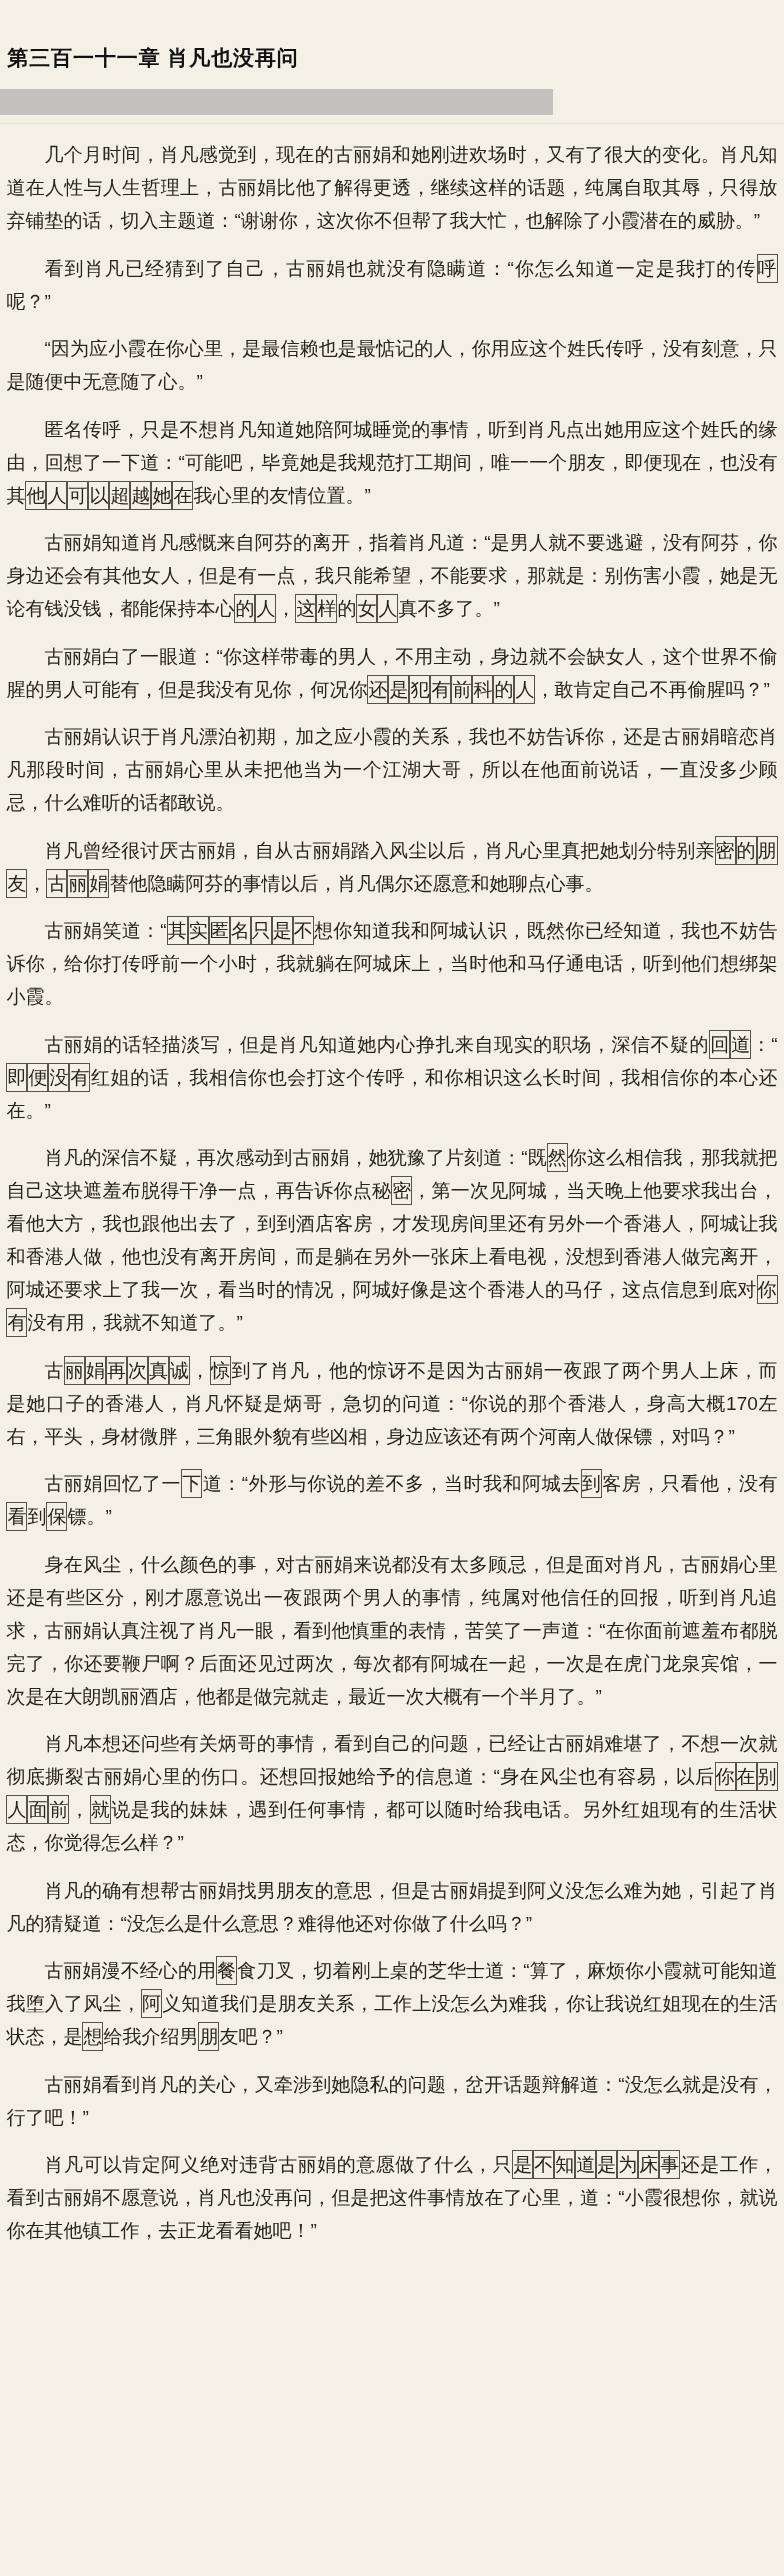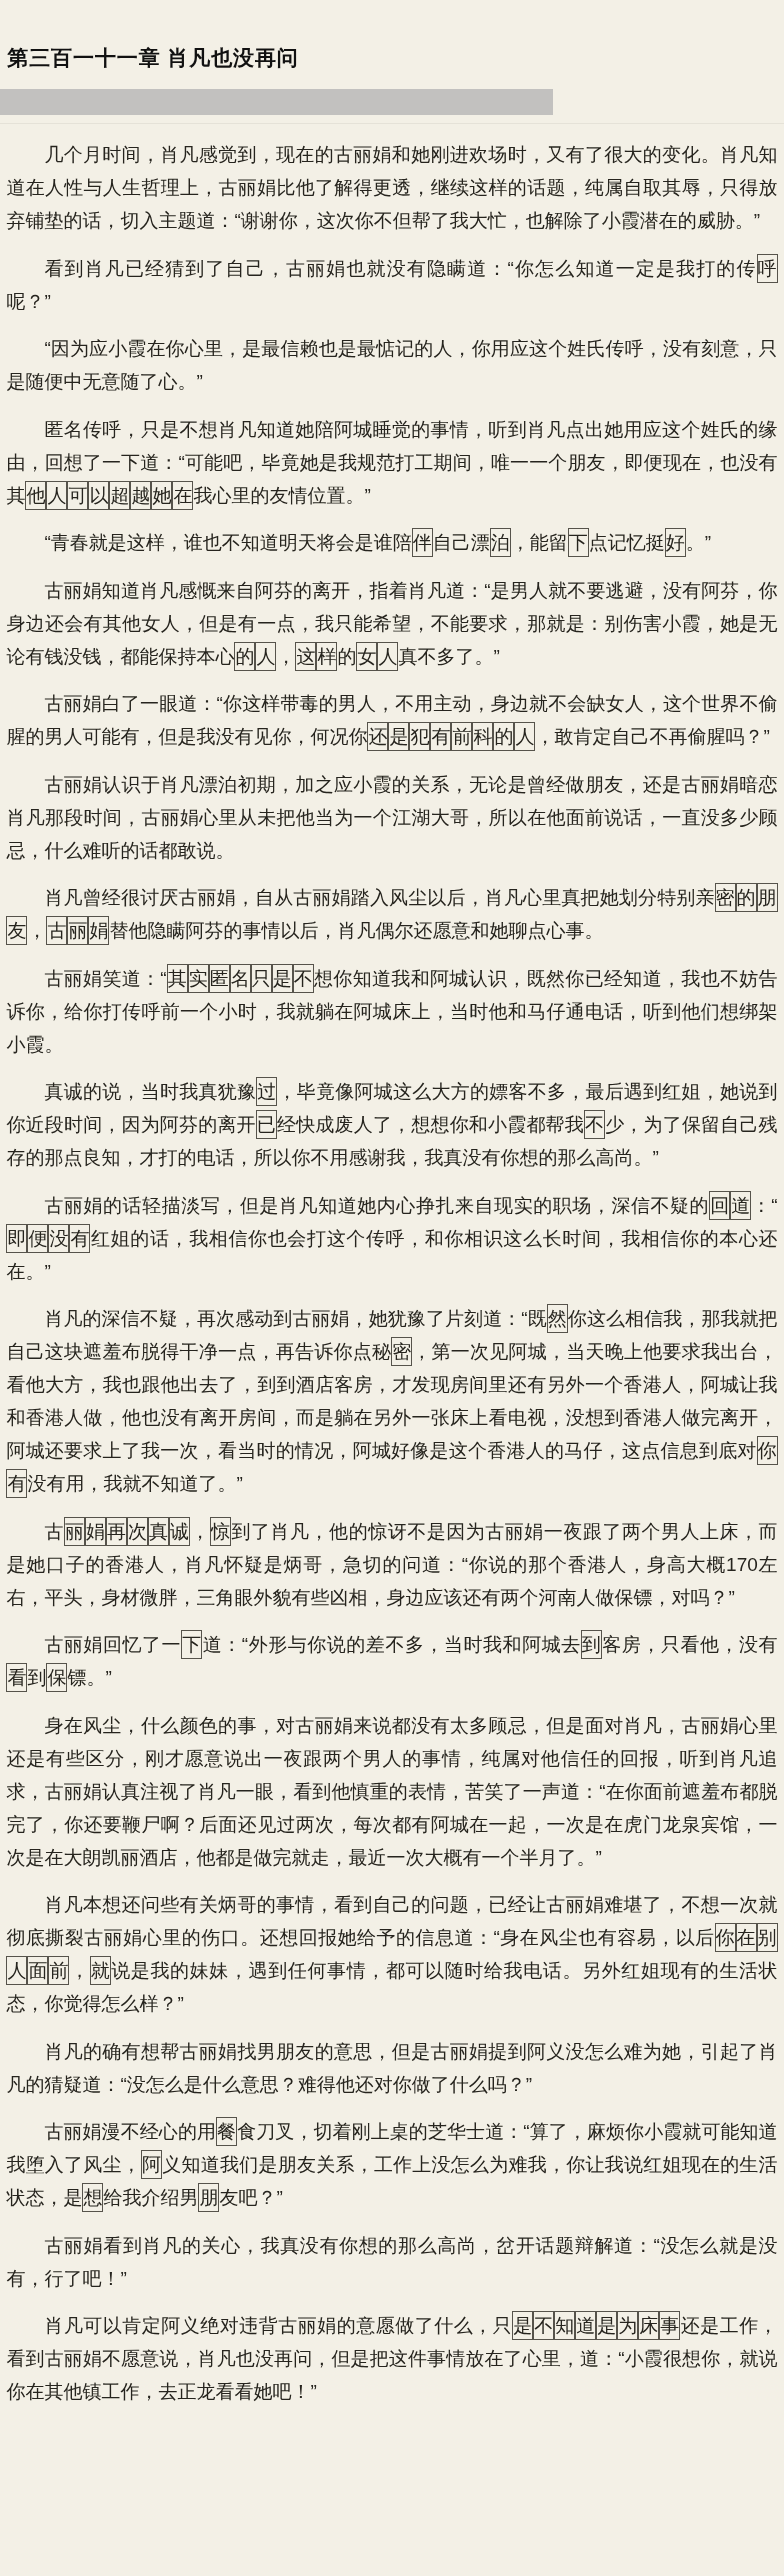--- a/index.html
+++ b/index.html
@@ -58,31 +58,29 @@
 
 <div class="ad-top"></div>
 
 <hr class="divider">
 
 <div class="chapter-content">
     <p>几个月时间，肖凡感觉到，现在的古丽娟和她刚进欢场时，又有了很大的变化。肖凡知道在人性与人生哲理上，古丽娟比他了解得更透，继续这样的话题，纯属自取其辱，只得放弃铺垫的话，切入主题道：“谢谢你，这次你不但帮了我大忙，也解除了小霞潜在的威胁。”</p>
     <p>看到肖凡已经猜到了自己，古丽娟也就没有隐瞒道：“你怎么知道一定是我打的传<span class="bx" style="border-color: rgb(86, 83, 75);">呼</span>呢？”</p>
     <p>“因为应小霞在你心里，是最信赖也是最惦记的人，你用应这个姓氏传呼，没有刻意，只是随便中无意随了心。”</p>
     <p>匿名传呼，只是不想肖凡知道她陪阿城睡觉的事情，听到肖凡点出她用应这个姓氏的缘由，回想了一下道：“可能吧，毕竟她是我规范打工期间，唯一一个朋友，即便现在，也没有其<span class="bx" style="border-color: rgb(86, 83, 75);">他</span><span class="bx" style="border-color: rgb(86, 83, 75);">人</span><span class="bx" style="border-color: rgb(86, 83, 75);">可</span><span class="bx" style="border-color: rgb(86, 83, 75);">以</span><span class="bx" style="border-color: rgb(86, 83, 75);">超</span><span class="bx" style="border-color: rgb(86, 83, 75);">越</span><span class="bx" style="border-color: rgb(86, 83, 75);">她</span><span class="bx" style="border-color: rgb(86, 83, 75);">在</span>我心里的友情位置。”</p>
-    <p>“青春就是这样，谁也不知道明天将会是谁陪<span class="bx" style="border-color: rgb(86, 83, 75);">伴</span>自己漂<span class="bx" style="border-color: rgb(86, 83, 75);">泊</span>，能留<span class="bx" style="border-color: rgb(86, 83, 75);">下</span>点记忆挺<span class="bx" style="border-color: rgb(86, 83, 75);">好</span>。”</p>
     <p>古丽娟知道肖凡感慨来自阿芬的离开，指着肖凡道：“是男人就不要逃避，没有阿芬，你身边还会有其他女人，但是有一点，我只能希望，不能要求，那就是：别伤害小霞，她是无论有钱没钱，都能保持本心<span class="bx" style="border-color: rgb(86, 83, 75);">的</span><span class="bx" style="border-color: rgb(86, 83, 75);">人</span>，<span class="bx" style="border-color: rgb(86, 83, 75);">这</span><span class="bx" style="border-color: rgb(86, 83, 75);">样</span>的<span class="bx" style="border-color: rgb(86, 83, 75);">女</span><span class="bx" style="border-color: rgb(86, 83, 75);">人</span>真不多了。”</p>
     <p>古丽娟白了一眼道：“你这样带毒的男人，不用主动，身边就不会缺女人，这个世界不偷腥的男人可能有，但是我没有见你，何况你<span class="bx" style="border-color: rgb(86, 83, 75);">还</span><span class="bx" style="border-color: rgb(86, 83, 75);">是</span><span class="bx" style="border-color: rgb(86, 83, 75);">犯</span><span class="bx" style="border-color: rgb(86, 83, 75);">有</span><span class="bx" style="border-color: rgb(86, 83, 75);">前</span><span class="bx" style="border-color: rgb(86, 83, 75);">科</span><span class="bx" style="border-color: rgb(86, 83, 75);">的</span><span class="bx" style="border-color: rgb(86, 83, 75);">人</span>，敢肯定自己不再偷腥吗？”</p>
-    <p>古丽娟认识于肖凡漂泊初期，加之应小霞的关系，无论是曾经做朋友，还是古丽娟暗恋肖凡那段时间，古丽娟心里从未把他当为一个江湖大哥，所以在他面前说话，一直没多少顾忌，什么难听的话都敢说。</p>
+    <p>古丽娟认识于肖凡漂泊初期，加之应小霞的关系，我也不妨告诉你，还是古丽娟暗恋肖凡那段时间，古丽娟心里从未把他当为一个江湖大哥，所以在他面前说话，一直没多少顾忌，什么难听的话都敢说。</p>
     <p>肖凡曾经很讨厌古丽娟，自从古丽娟踏入风尘以后，肖凡心里真把她划分特别亲<span class="bx" style="border-color: rgb(86, 83, 75);">密</span><span class="bx" style="border-color: rgb(86, 83, 75);">的</span><span class="bx" style="border-color: rgb(86, 83, 75);">朋</span><span class="bx" style="border-color: rgb(86, 83, 75);">友</span>，<span class="bx" style="border-color: rgb(86, 83, 75);">古</span><span class="bx" style="border-color: rgb(86, 83, 75);">丽</span><span class="bx" style="border-color: rgb(86, 83, 75);">娟</span>替他隐瞒阿芬的事情以后，肖凡偶尔还愿意和她聊点心事。</p>
     <p>古丽娟笑道：“<span class="bx" style="border-color: rgb(86, 83, 75);">其</span><span class="bx" style="border-color: rgb(86, 83, 75);">实</span><span class="bx" style="border-color: rgb(86, 83, 75);">匿</span><span class="bx" style="border-color: rgb(86, 83, 75);">名</span><span class="bx" style="border-color: rgb(86, 83, 75);">只</span><span class="bx" style="border-color: rgb(86, 83, 75);">是</span><span class="bx" style="border-color: rgb(86, 83, 75);">不</span>想你知道我和阿城认识，既然你已经知道，我也不妨告诉你，给你打传呼前一个小时，我就躺在阿城床上，当时他和马仔通电话，听到他们想绑架小霞。</p>
-    <p>真诚的说，当时我真犹豫<span class="bx" style="border-color: rgb(86, 83, 75);">过</span>，毕竟像阿城这么大方的嫖客不多，最后遇到红姐，她说到你近段时间，因为阿芬的离开<span class="bx" style="border-color: rgb(86, 83, 75);">已</span>经快成废人了，想想你和小霞都帮我<span class="bx" style="border-color: rgb(86, 83, 75);">不</span>少，为了保留自己残存的那点良知，才打的电话，所以你不用感谢我，我真没有你想的那么高尚。”</p>
     <p>古丽娟的话轻描淡写，但是肖凡知道她内心挣扎来自现实的职场，深信不疑的<span class="bx" style="border-color: rgb(86, 83, 75);">回</span><span class="bx" style="border-color: rgb(86, 83, 75);">道</span>：“<span class="bx" style="border-color: rgb(86, 83, 75);">即</span><span class="bx" style="border-color: rgb(86, 83, 75);">便</span><span class="bx" style="border-color: rgb(86, 83, 75);">没</span><span class="bx" style="border-color: rgb(86, 83, 75);">有</span>红姐的话，我相信你也会打这个传呼，和你相识这么长时间，我相信你的本心还在。”</p>
     <p>肖凡的深信不疑，再次感动到古丽娟，她犹豫了片刻道：“既<span class="bx" style="border-color: rgb(86, 83, 75);">然</span>你这么相信我，那我就把自己这块遮羞布脱得干净一点，再告诉你点秘<span class="bx" style="border-color: rgb(86, 83, 75);">密</span>，第一次见阿城，当天晚上他要求我出台，看他大方，我也跟他出去了，到到酒店客房，才发现房间里还有另外一个香港人，阿城让我和香港人做，他也没有离开房间，而是躺在另外一张床上看电视，没想到香港人做完离开，阿城还要求上了我一次，看当时的情况，阿城好像是这个香港人的马仔，这点信息到底对<span class="bx" style="border-color: rgb(86, 83, 75);">你</span><span class="bx" style="border-color: rgb(86, 83, 75);">有</span>没有用，我就不知道了。”</p>
     <p>古<span class="bx" style="border-color: rgb(86, 83, 75);">丽</span><span class="bx" style="border-color: rgb(86, 83, 75);">娟</span><span class="bx" style="border-color: rgb(86, 83, 75);">再</span><span class="bx" style="border-color: rgb(86, 83, 75);">次</span><span class="bx" style="border-color: rgb(86, 83, 75);">真</span><span class="bx" style="border-color: rgb(86, 83, 75);">诚</span>，<span class="bx" style="border-color: rgb(86, 83, 75);">惊</span>到了肖凡，他的惊讶不是因为古丽娟一夜跟了两个男人上床，而是她口子的香港人，肖凡怀疑是炳哥，急切的问道：“你说的那个香港人，身高大概170左右，平头，身材微胖，三角眼外貌有些凶相，身边应该还有两个河南人做保镖，对吗？”</p>
     <p>古丽娟回忆了一<span class="bx" style="border-color: rgb(86, 83, 75);">下</span>道：“外形与你说的差不多，当时我和阿城去<span class="bx" style="border-color: rgb(86, 83, 75);">到</span>客房，只看他，没有<span class="bx" style="border-color: rgb(86, 83, 75);">看</span>到<span class="bx" style="border-color: rgb(86, 83, 75);">保</span>镖。”</p>
     <p>身在风尘，什么颜色的事，对古丽娟来说都没有太多顾忌，但是面对肖凡，古丽娟心里还是有些区分，刚才愿意说出一夜跟两个男人的事情，纯属对他信任的回报，听到肖凡追求，古丽娟认真注视了肖凡一眼，看到他慎重的表情，苦笑了一声道：“在你面前遮羞布都脱完了，你还要鞭尸啊？后面还见过两次，每次都有阿城在一起，一次是在虎门龙泉宾馆，一次是在大朗凯丽酒店，他都是做完就走，最近一次大概有一个半月了。”</p>
     <p>肖凡本想还问些有关炳哥的事情，看到自己的问题，已经让古丽娟难堪了，不想一次就彻底撕裂古丽娟心里的伤口。还想回报她给予的信息道：“身在风尘也有容易，以后<span class="bx" style="border-color: rgb(86, 83, 75);">你</span><span class="bx" style="border-color: rgb(86, 83, 75);">在</span><span class="bx" style="border-color: rgb(86, 83, 75);">别</span><span class="bx" style="border-color: rgb(86, 83, 75);">人</span><span class="bx" style="border-color: rgb(86, 83, 75);">面</span><span class="bx" style="border-color: rgb(86, 83, 75);">前</span>，<span class="bx" style="border-color: rgb(86, 83, 75);">就</span>说是我的妹妹，遇到任何事情，都可以随时给我电话。另外红姐现有的生活状态，你觉得怎么样？”</p>
     <p>肖凡的确有想帮古丽娟找男朋友的意思，但是古丽娟提到阿义没怎么难为她，引起了肖凡的猜疑道：“没怎么是什么意思？难得他还对你做了什么吗？”</p>
     <p>古丽娟漫不经心的用<span class="bx" style="border-color: rgb(86, 83, 75);">餐</span>食刀叉，切着刚上桌的芝华士道：“算了，麻烦你小霞就可能知道我堕入了风尘，<span class="bx" style="border-color: rgb(86, 83, 75);">阿</span>义知道我们是朋友关系，工作上没怎么为难我，你让我说红姐现在的生活状态，是<span class="bx" style="border-color: rgb(86, 83, 75);">想</span>给我介绍男<span class="bx" style="border-color: rgb(86, 83, 75);">朋</span>友吧？”</p>
-    <p>古丽娟看到肖凡的关心，我真没有你想的那么高尚，岔开话题辩解道：“没怎么就是没有，行了吧！”</p>
+    <p>古丽娟看到肖凡的关心，又牵涉到她隐私的问题，岔开话题辩解道：“没怎么就是没有，行了吧！”</p>
     <p>肖凡可以肯定阿义绝对违背古丽娟的意愿做了什么，只<span class="bx" style="border-color: rgb(86, 83, 75);">是</span><span class="bx" style="border-color: rgb(86, 83, 75);">不</span><span class="bx" style="border-color: rgb(86, 83, 75);">知</span><span class="bx" style="border-color: rgb(86, 83, 75);">道</span><span class="bx" style="border-color: rgb(86, 83, 75);">是</span><span class="bx" style="border-color: rgb(86, 83, 75);">为</span><span class="bx" style="border-color: rgb(86, 83, 75);">床</span><span class="bx" style="border-color: rgb(86, 83, 75);">事</span>还是工作，看到古丽娟不愿意说，肖凡也没再问，但是把这件事情放在了心里，道：“小霞很想你，就说你在其他镇工作，去正龙看看她吧！”</p>
   </div>
 
 
 </body></html>

